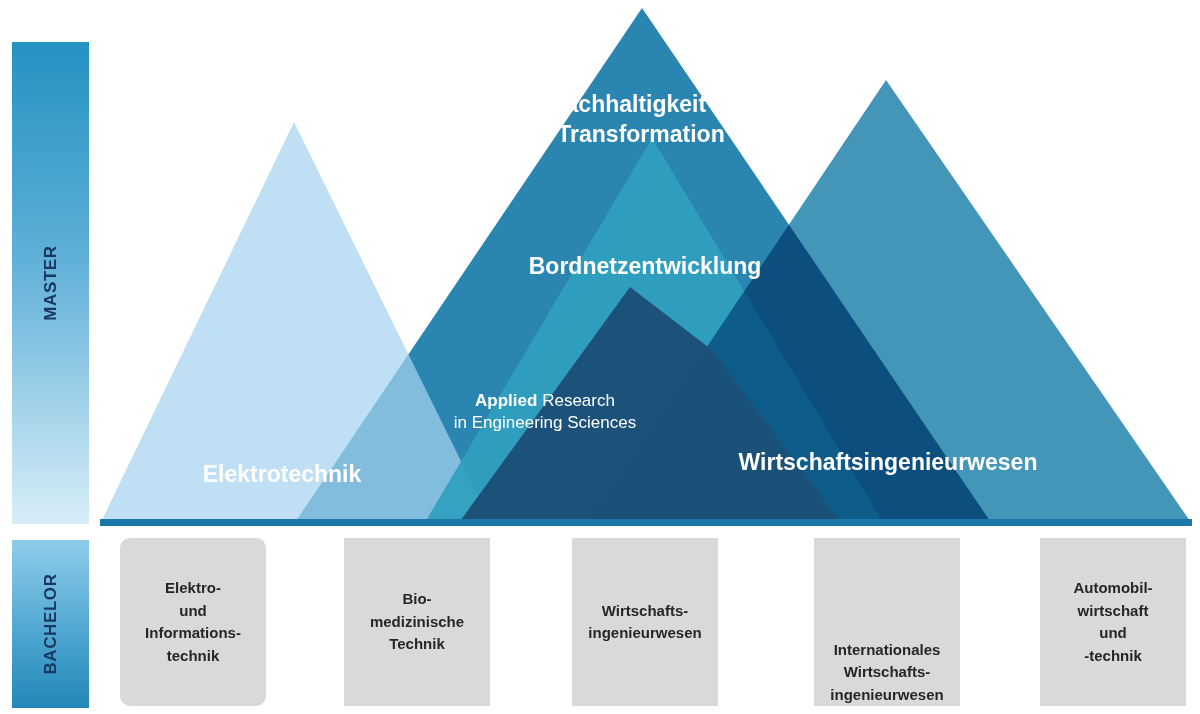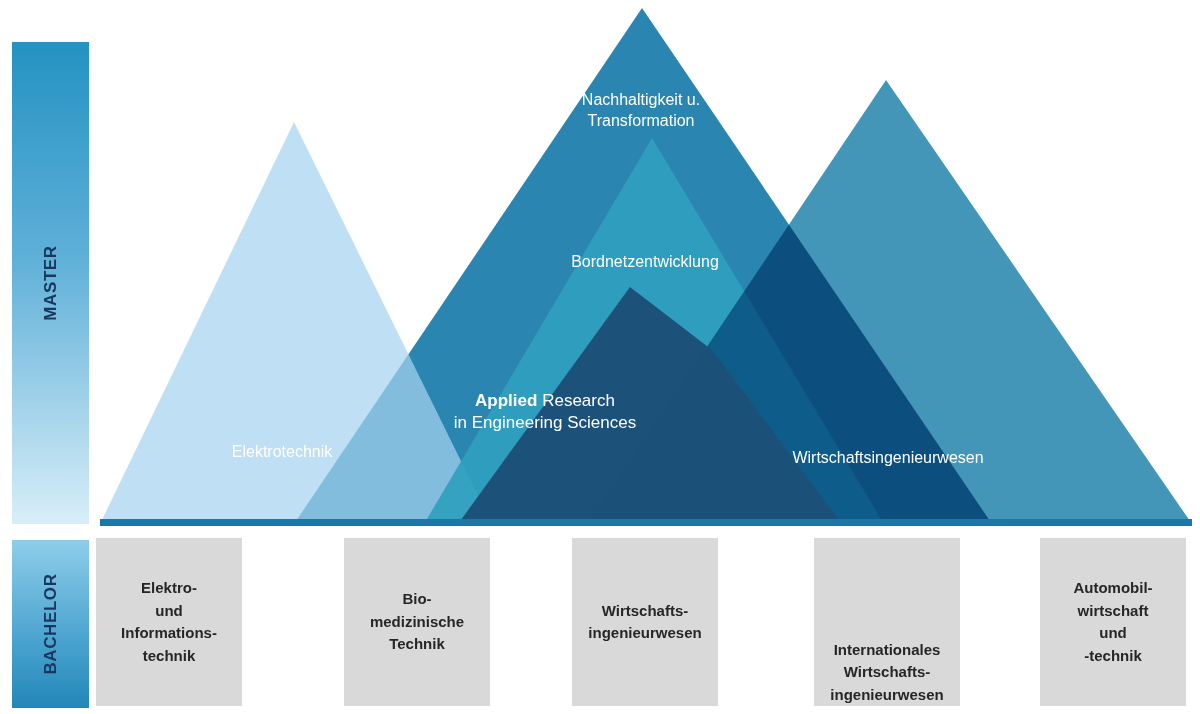--- a/index.html
+++ b/index.html
@@ -12,22 +12,22 @@
     font-family: "Liberation Sans", "DejaVu Sans", sans-serif;
   }
   .mountains-svg {
     position: absolute;
     left: 0; top: 0;
     width: 1200px; height: 714px;
   }
   .tri-label {
     position: absolute;
     color: #ffffff;
-    font-weight: normal;
-    font-size: 16px;
+    font-weight: bold;
+    font-size: 23px;
     line-height: 1.3;
     text-align: center;
     white-space: pre-line;
     pointer-events: none;
   }
   .tri-label.mixed { font-weight: normal; }
   .tri-label.mixed .bold-part { font-weight: bold; }
   .side-bar {
     position: absolute;
     left: 12px;
@@ -65,21 +65,21 @@
     justify-content: center;
   }
   .bachelor-box .box-label {
     font-weight: bold;
     font-size: 15px;
     line-height: 1.5;
     color: #262626;
     text-align: center;
     white-space: pre-line;
   }
-  .box-1 { left: 96px; }
+  .box-1 { left: 120px; border-radius: 10px; }
   .box-2 { left: 344px; }
   .box-3 { left: 572px; }
   .box-4 { left: 814px; align-items: flex-end; }
   .box-5 { left: 1040px; }
 </style>
 </head>
 <body>
 
 <div class="stage">
 
@@ -101,21 +101,21 @@
   <div class="tri-label" style="left:491px; top:90px; width:300px;">Nachhaltigkeit u.
 Transformation</div>
 
   <div class="tri-label" style="left:495px; top:236px; width:300px;margin-top:16px;">Bordnetzentwicklung</div>
 
   <div class="tri-label mixed" style="left:395px; top:368px; width:300px; font-size:17px;">
     <span class="bold-part">Applied</span><span> Research
 in Engineering Sciences</span>
   </div>
 
-  <div class="tri-label" style="left:132px; top:442px; width:300px;">Elektrotechnik</div>
+  <div class="tri-label" style="left:132px; top:460px; width:300px;">Elektrotechnik</div>
 
   <div class="tri-label" style="left:738px; top:448px; width:300px;">Wirtschaftsingenieurwesen</div>
 
   <div class="side-bar master">
     <span class="bar-text">MASTER</span>
   </div>
 
   <div class="side-bar bachelor">
     <span class="bar-text">BACHELOR</span>
   </div>

